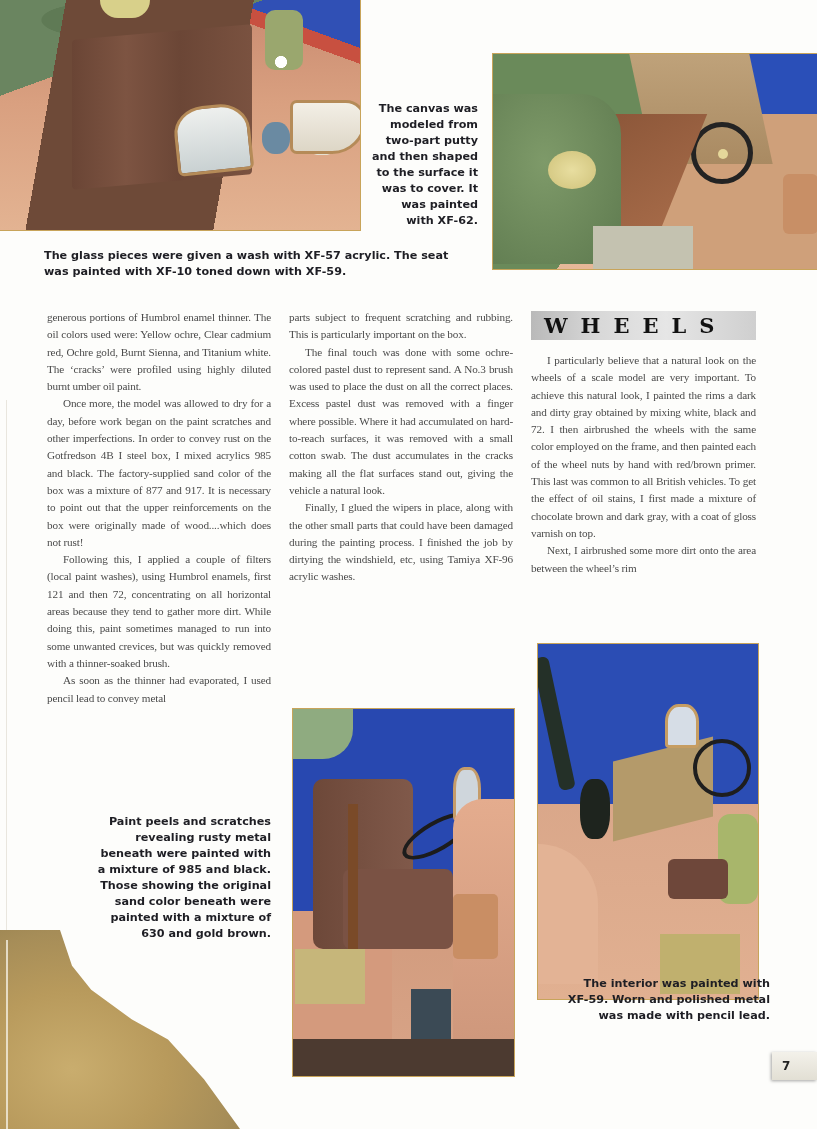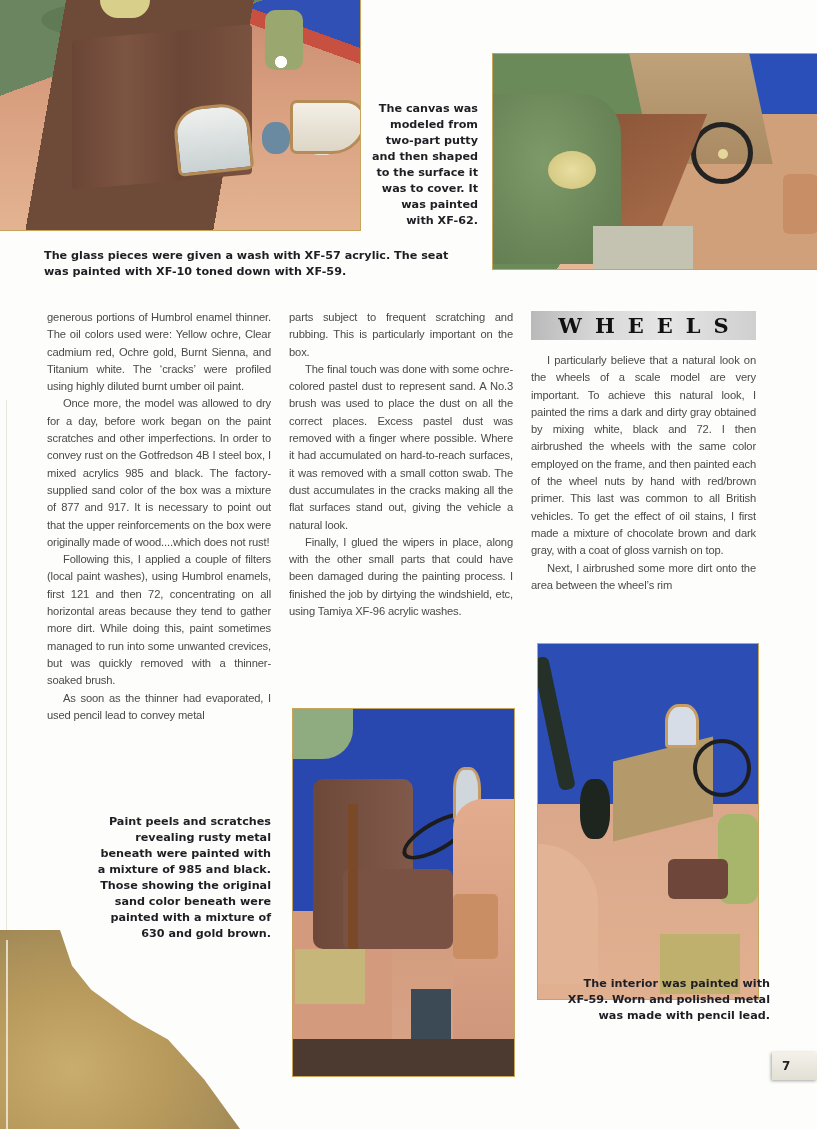--- a/index.html
+++ b/index.html
@@ -1,24 +1,24 @@
 <!DOCTYPE html>
 <html><head>
 <meta charset="utf-8">
 <style>
   html, body { margin:0; padding:0; }
   body { width:817px; height:1129px; position:relative; overflow:hidden; background:#fdfdfb; font-family:"DejaVu Sans", sans-serif; color:#3a3a3a; }
   .abs { position:absolute; }
   .photo { position:absolute; box-sizing:border-box; border:1px solid #c8a45a; overflow:hidden; }
-  .body-col { position:absolute; font-family:Liberation Sans, sans-serif; font-size:11.2px; line-height:17.3px; color:#4a4a4a; text-align:justify; letter-spacing:-0.15px; }
+  .body-col { position:absolute; font-family:Liberation Serif, serif; font-size:11.2px; line-height:17.3px; color:#4a4a4a; text-align:justify; letter-spacing:-0.15px; }
   .body-col p { margin:0; text-indent:0; }
   .body-col p.ind { text-indent:16px; }
   .caption { position:absolute; font-family:"DejaVu Sans", sans-serif; font-weight:bold; font-size:11.2px; line-height:16px; color:#1e1e24; }
   .caption.right { text-align:right; }
-  .wheels-head { position:absolute; left:531px; top:311px; width:225px; height:29px; background:linear-gradient(90deg,#b9b9b9 0%,#d8d8d8 30%,#e6e6e6 60%,#cfcfcf 100%); display:flex; align-items:center; justify-content:center; }
+  .wheels-head { position:absolute; left:531px; top:311px; width:225px; height:29px; background:linear-gradient(90deg,#b9b9b9 0%,#d8d8d8 30%,#e6e6e6 60%,#cfcfcf 100%); display:flex; align-items:center; }
   .wheels-head span { font-family:"DejaVu Serif", serif; font-weight:bold; font-size:21px; letter-spacing:13px; color:#111; padding-left:13px; }
   .page-num { position:absolute; left:772px; top:1052px; width:45px; height:28px; background:linear-gradient(180deg,#f3f1ea,#e2dfd4); box-shadow:-1px 1px 3px rgba(0,0,0,0.35); display:flex; align-items:center; padding-left:10px; box-sizing:border-box; font-family:"DejaVu Sans", sans-serif; font-weight:bold; font-size:12px; color:#222; }
   .rock { position:absolute; left:0; top:930px; width:240px; height:199px; background:radial-gradient(ellipse at 30% 70%, #c9ad6e 0%, #b89a5c 40%, #a68d58 70%, #8f7a4a 100%); clip-path:polygon(0 0, 25% 0, 30% 18%, 38% 30%, 55% 45%, 70% 55%, 85% 75%, 100% 100%, 0 100%); }
   .rock-line { position:absolute; left:6px; top:940px; width:2px; height:189px; background:#f2ede0; opacity:0.8; }
   .left-rule { position:absolute; left:6px; top:400px; width:1px; height:530px; background:#e9e6de; }
 </style>
 </head>
 <body>
 
 <div class="photo" style="left:0; top:0; width:361px; height:231px; border-top:none; border-left:none;

